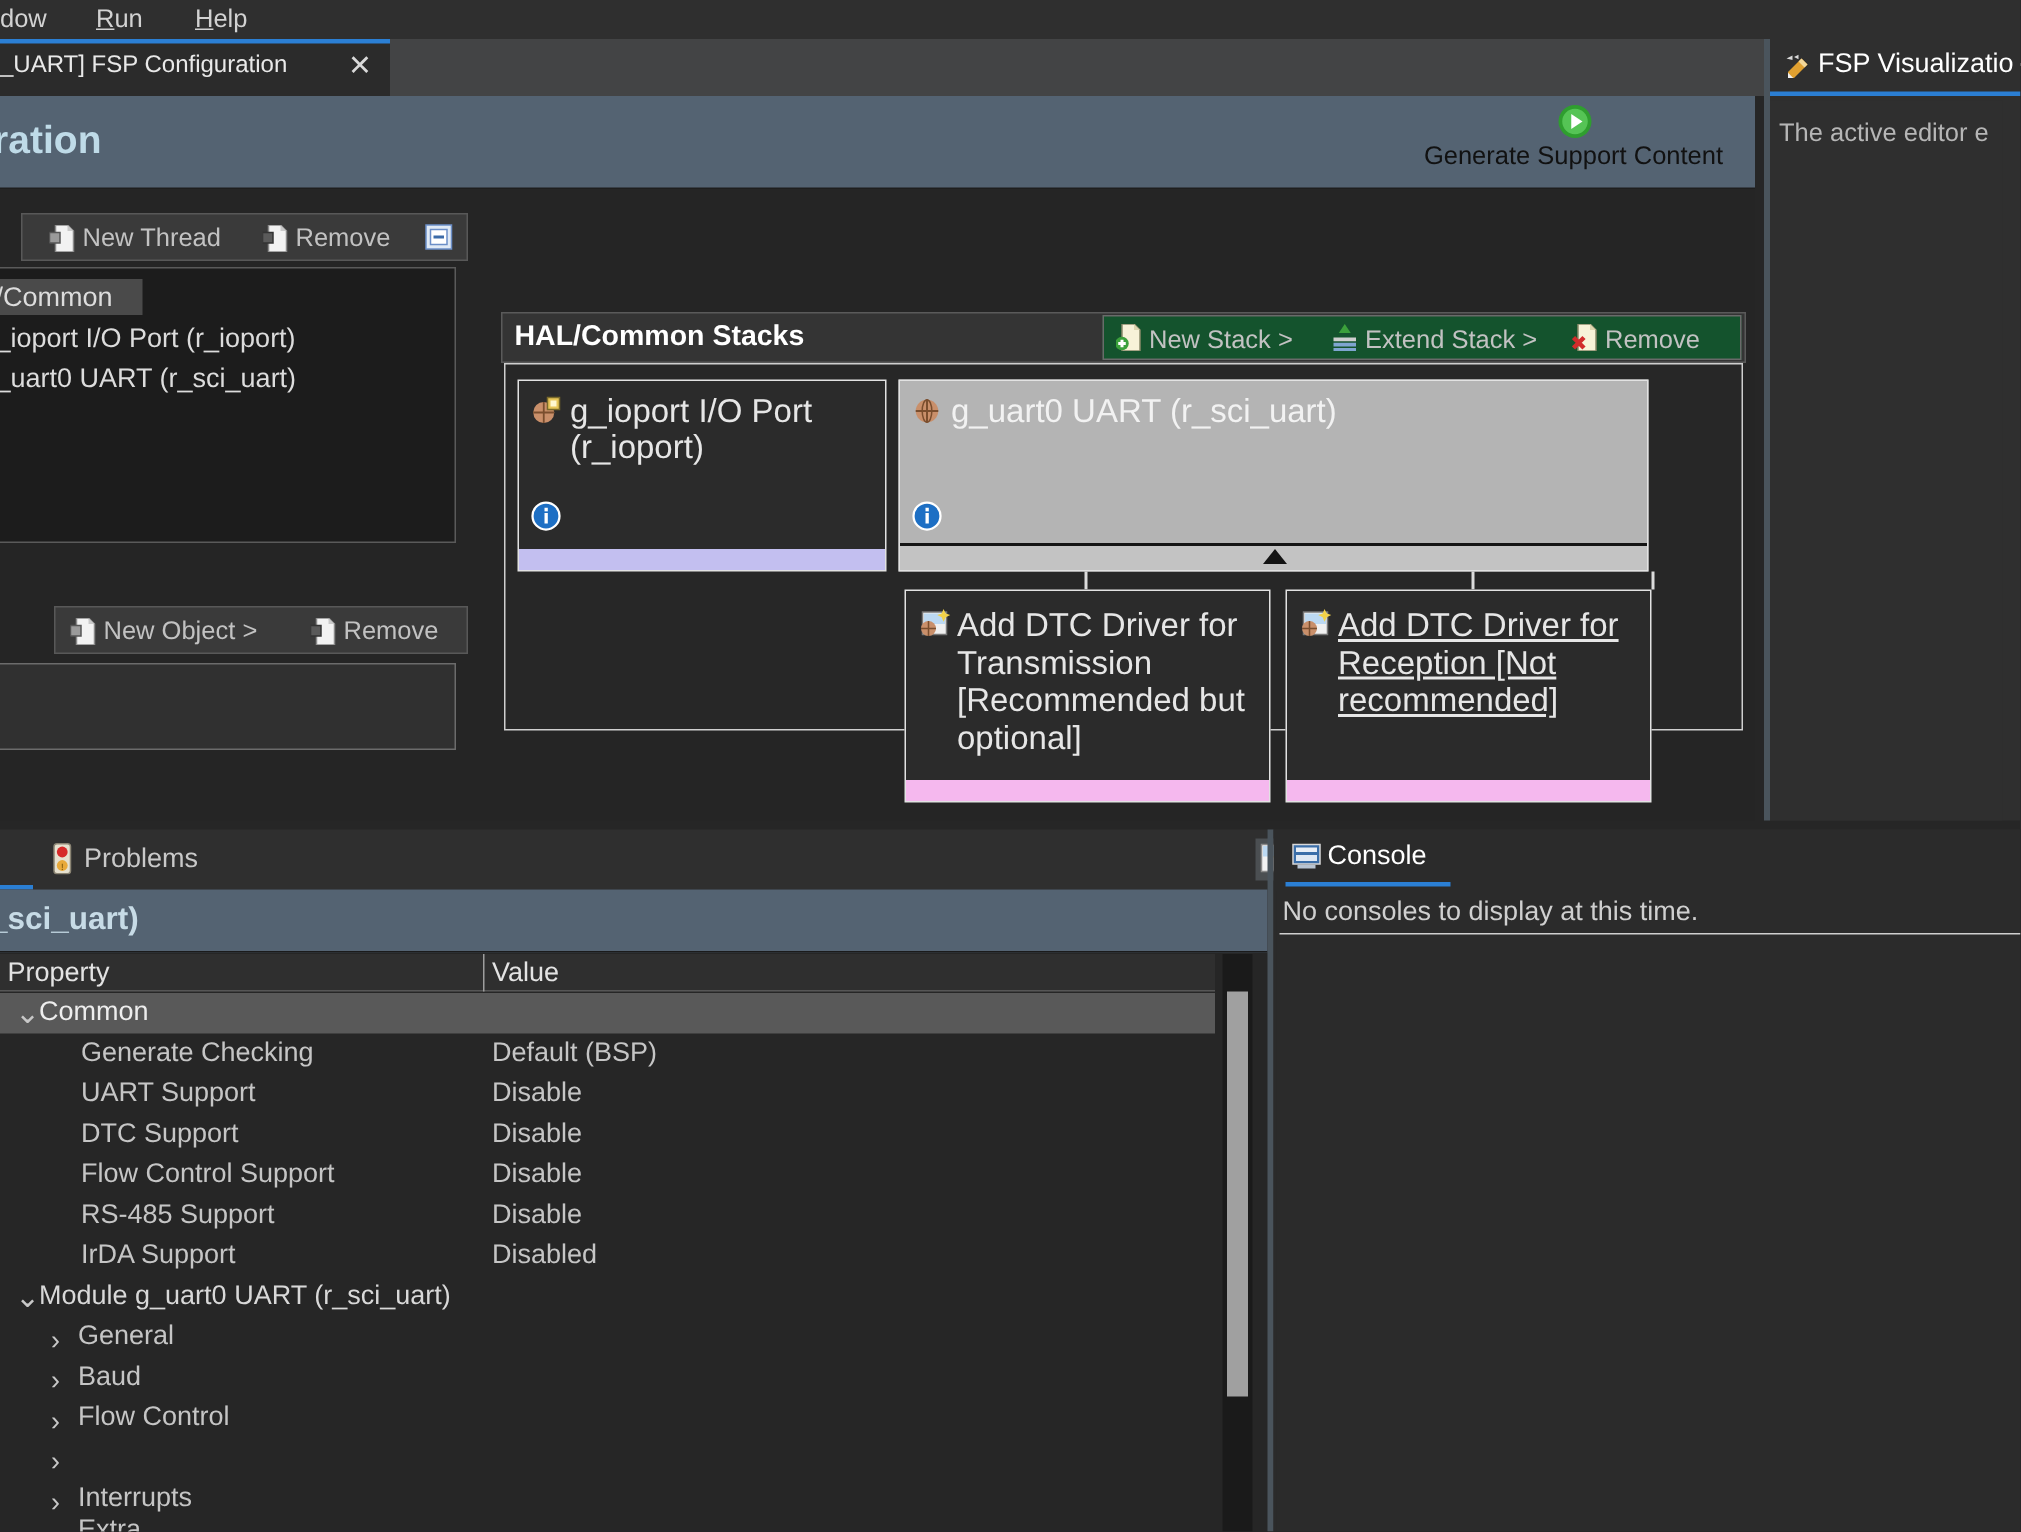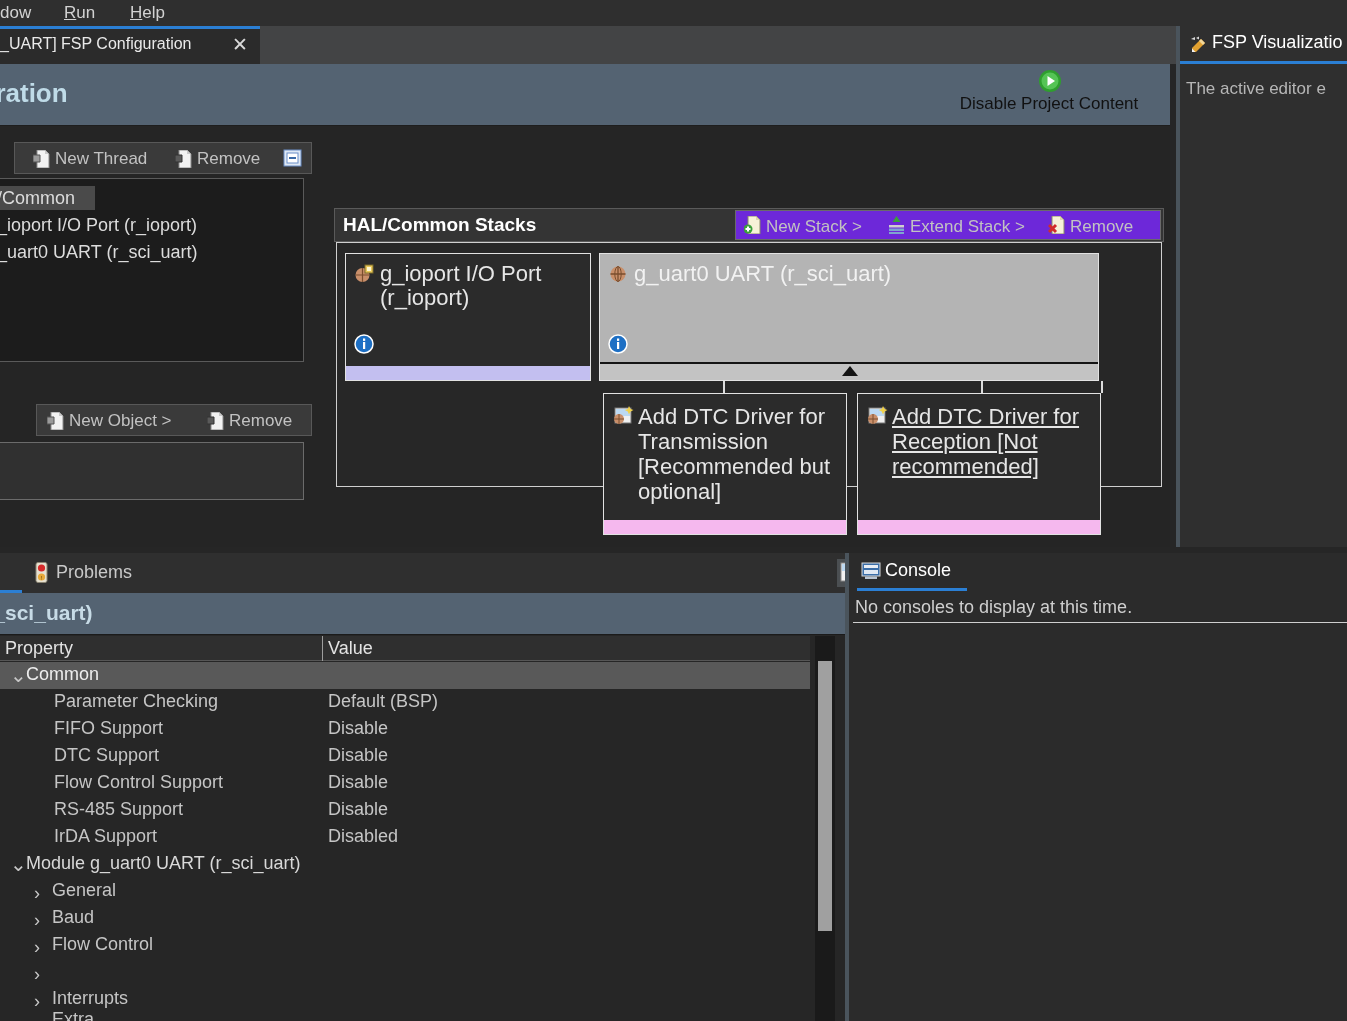--- a/index.html
+++ b/index.html
@@ -120,21 +120,21 @@
   
   .stacks { position: absolute; left: 334px; top: 78px; width: 830px; height: 345px; }
   .stackhdr {
     position: absolute; left: 0; top: 66px; width: 830px; height: 34px;
     background: #343434; border: 1px solid #5a5a5a;
   }
   .stackhdr .st {
     position: absolute; left: 8px; top: 5px; font-size: 19px; font-weight: bold; color: #ffffff;
   }
   .stackhdr .grp {
-    position: absolute; left: 400px; top: 1px; height: 30px; background: #6d28d9;
+    position: absolute; left: 400px; top: 1px; height: 30px; background: #14532d;
     border: 1px solid #6a6a6a;
   }
   .stackcanvas {
     position: absolute; left: 2px; top: 100px; width: 826px; height: 245px;
     background: #272727; border: 1px solid #cfcfcf;
   }
 
   .node { position: absolute; border: 1px solid #e2e2e2; }
   .node .ntitle {
     position: absolute; left: 34px; top: 8px; font-size: 22px; line-height: 24px;
@@ -272,21 +272,21 @@
     <div class="banner">
       <span class="btitle">onfiguration</span>
       <div class="genwrap">
         <span class="gicon">
           <svg width="24" height="24" viewBox="0 0 24 24">
             <circle cx="12" cy="12" r="11" fill="#2f9e2f"></circle>
             <circle cx="12" cy="12" r="8.5" fill="#55c455"></circle>
             <path d="M9.5 7 L17 12 L9.5 17 Z" fill="#ffffff"></path>
           </svg>
         </span>
-        <span class="glbl">Disable Project Content</span>
+        <span class="glbl">Generate Support Content</span>
       </div>
     </div>
 
     <div class="threads">
       <div class="barbtns">
         <span class="docicon" style="left:18px;">
           <svg width="17" height="18" viewBox="0 0 17 18">
             <path d="M4 0 H12 L16 4 V18 H4 Z" fill="#f2f2f2" stroke="#8a8a8a"></path>
             <path d="M12 0 L16 4 H12 Z" fill="#c9c9c9"></path>
             <path d="M0 5 H7 V12 H0 Z" fill="#9a9a9a" stroke="#555"></path>
@@ -513,25 +513,25 @@
           <div class="pthsep" style="left:322px;"></div>
           <span class="pth" style="left:328px;">Value</span>
         </div>
 
         <div class="prow group" style="top:26px;">
           <span class="chev" style="left:10px; top:1px; font-size:20px;">⌄</span>
           <span class="pname grouptext" style="left:26px;">Common</span>
         </div>
 
         <div class="prow" style="top:53px;">
-          <span class="pname" style="left:54px;">Parameter Checking</span>
+          <span class="pname" style="left:54px;">Generate Checking</span>
           <span class="pval">Default (BSP)</span>
         </div>
         <div class="prow" style="top:80px;">
-          <span class="pname" style="left:54px;">FIFO Support</span>
+          <span class="pname" style="left:54px;">UART Support</span>
           <span class="pval">Disable</span>
         </div>
         <div class="prow" style="top:107px;">
           <span class="pname" style="left:54px;">DTC Support</span>
           <span class="pval">Disable</span>
         </div>
         <div class="prow" style="top:134px;">
           <span class="pname" style="left:54px;">Flow Control Support</span>
           <span class="pval">Disable</span>
         </div>

